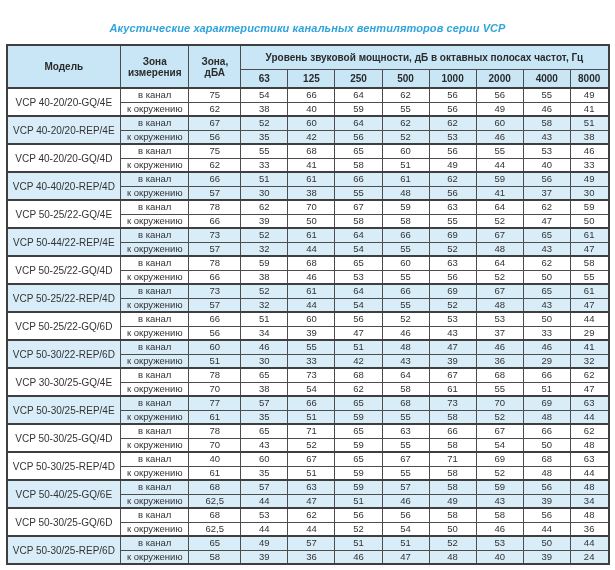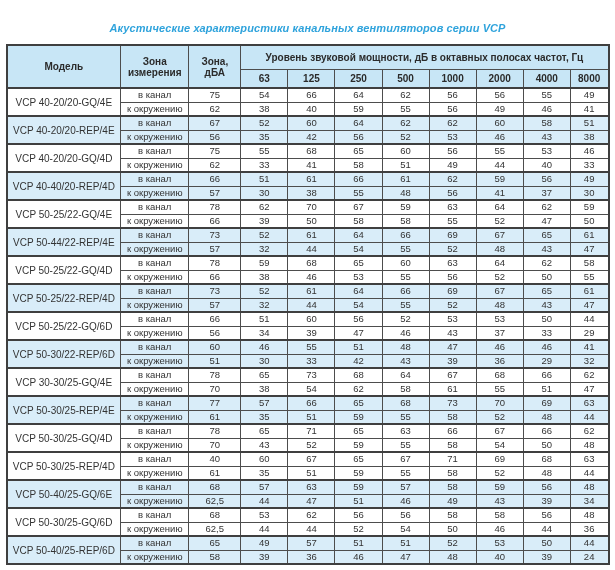--- a/index.html
+++ b/index.html
@@ -494,21 +494,21 @@
         <td class="band-cell">44</td>
         <td class="band-cell">44</td>
         <td class="band-cell">52</td>
         <td class="band-cell">54</td>
         <td class="band-cell">50</td>
         <td class="band-cell">46</td>
         <td class="band-cell">44</td>
         <td class="band-cell">36</td>
       </tr>
       <tr class="group-start shaded">
-        <td class="model-cell" rowspan="2">VCP 50-40/25-REP/6D</td>
+        <td class="model-cell" rowspan="2">VCP 50-30/25-REP/6D</td>
         <td class="zone-cell">в канал</td>
         <td class="total-cell">65</td>
         <td class="band-cell">49</td>
         <td class="band-cell">57</td>
         <td class="band-cell">51</td>
         <td class="band-cell">51</td>
         <td class="band-cell">52</td>
         <td class="band-cell">53</td>
         <td class="band-cell">50</td>
         <td class="band-cell">44</td>

